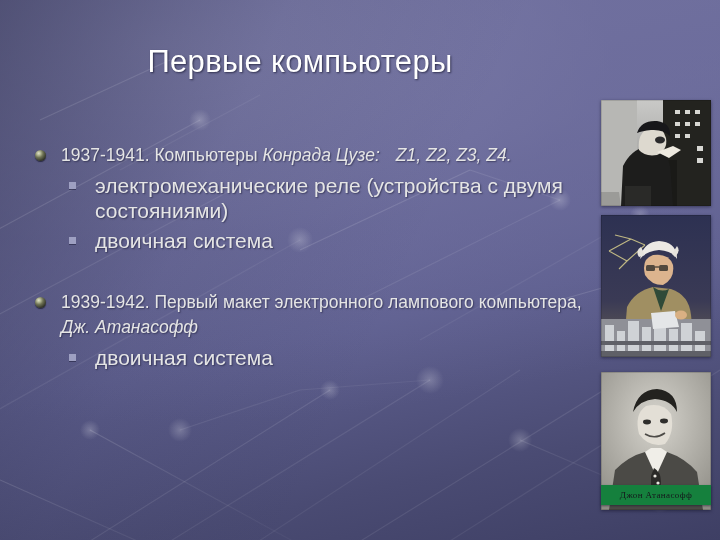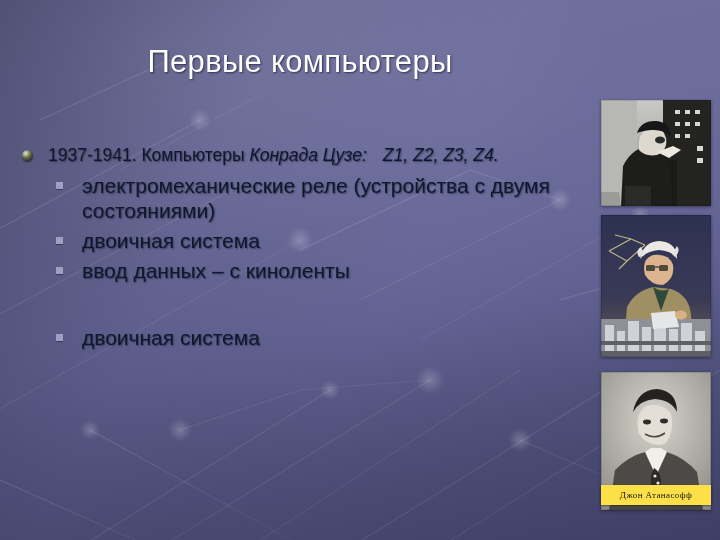--- a/index.html
+++ b/index.html
@@ -45,24 +45,24 @@
     font-size: 31px;
     color: #ffffff;
     letter-spacing: 0.3px;
     text-shadow: 1px 1px 2px rgba(30,30,56,0.75);
     white-space: nowrap;
   }
 
   
   .body {
     position: absolute;
-    left: 18px;
+    left: 31px;
     top: 143px;
     width: 578px;
-    color: #0f172a;
+    color: #e5e5e5;
   }
 
   .lvl1 {
     position: relative;
     padding-left: 30px;
     font-size: 17.5px;
     line-height: 25px;
     margin-bottom: 2px;
     text-shadow: 1px 1px 1.5px rgba(32,32,60,0.6);
   }
@@ -116,21 +116,21 @@
   #photo-atanasoff   { left: 601px; top: 372px;  width: 110px; height: 138px; }
 
   .photo svg { display: block; width: 100%; height: 100%; }
 
   .caption {
     position: absolute;
     left: 601px;
     top: 485px;
     width: 110px;
     height: 20px;
-    background: #fde047;
+    background: #15803d;
     color: #16161c;
     font-family: "Liberation Serif", serif;
     font-size: 9px;
     display: flex;
     align-items: center;
     justify-content: center;
     letter-spacing: 0.4px;
     box-shadow: 0 1px 2px rgba(20,20,42,0.5);
   }
 </style>
@@ -189,28 +189,28 @@
 
     <div class="subs">
       <div class="lvl2">
         <span class="sq"></span>
         <span>электромеханические реле (устройства с двумя состояниями)</span>
       </div>
       <div class="lvl2">
         <span class="sq"></span>
         <span>двоичная система</span>
       </div>
-      <div class="lvl2">
-        <span class="sq"></span>
-        <span>ввод данных – с киноленты</span>
-      </div>
     </div>
 
     <div class="gap"></div>
 
+    <div class="lvl1">
+      <span class="ball"></span>
+      <span>1939-1942. Первый макет электронного лампового компьютера, </span><em class="it">Дж. Атанасофф</em>
+    </div>
 
     <div class="subs">
       <div class="lvl2">
         <span class="sq"></span>
         <span>двоичная система</span>
       </div>
     </div>
 
   </div>
 

